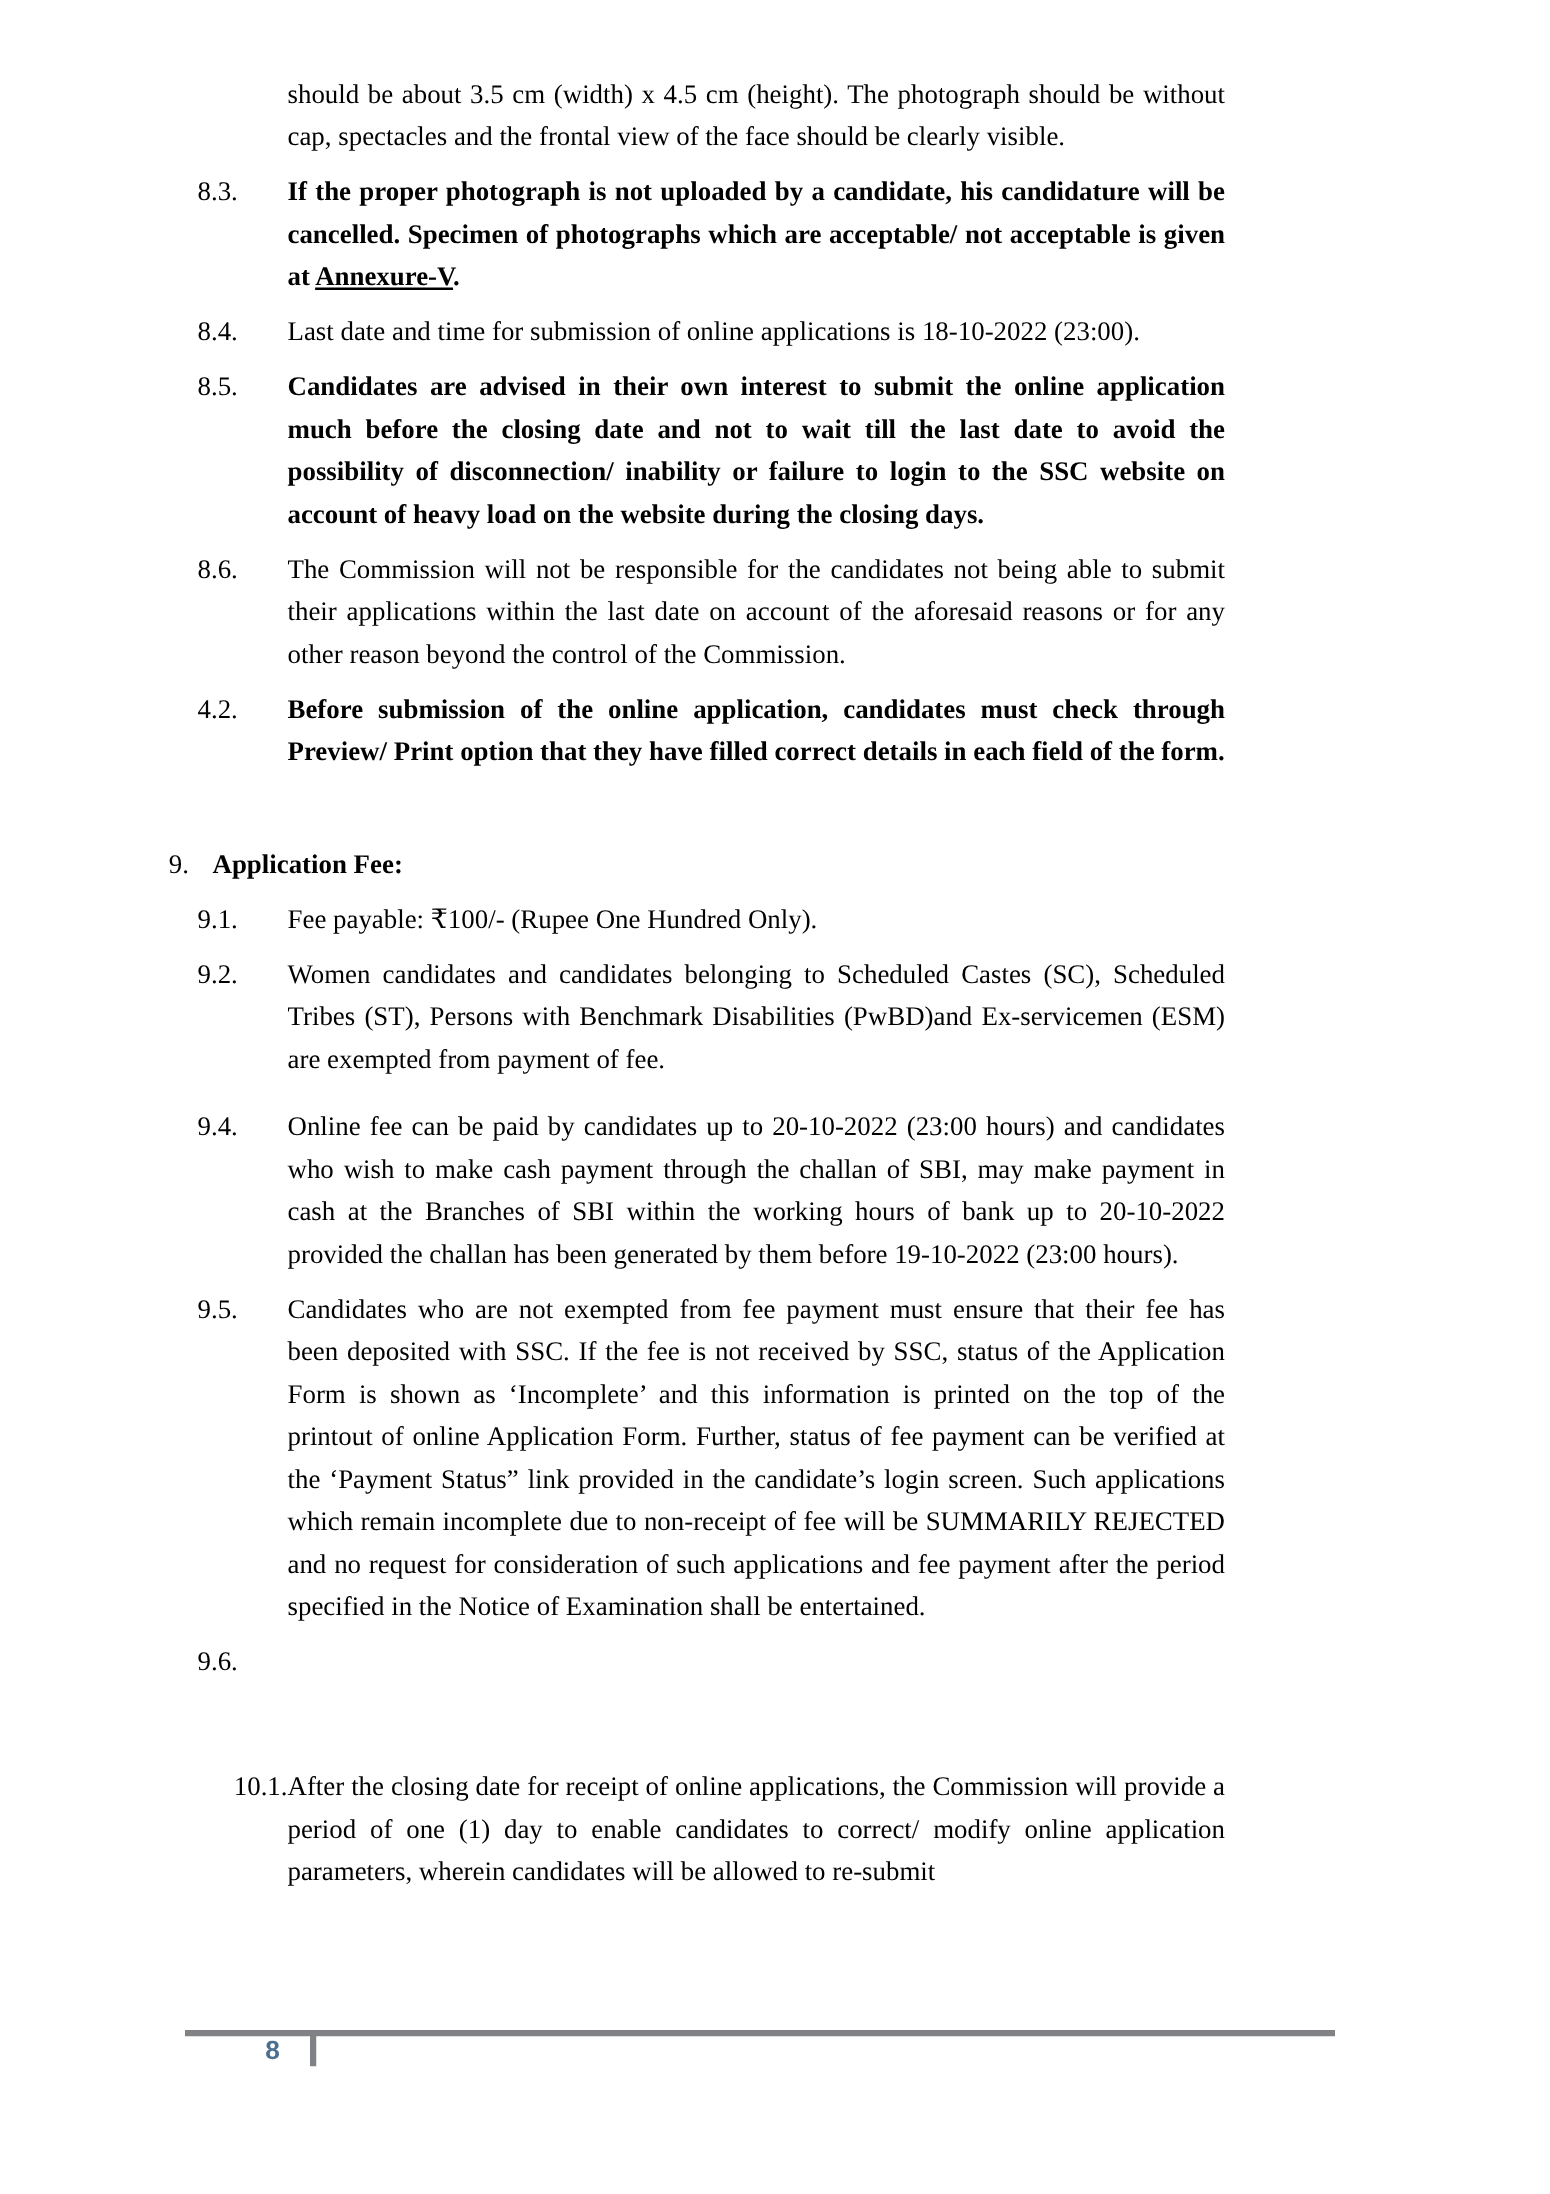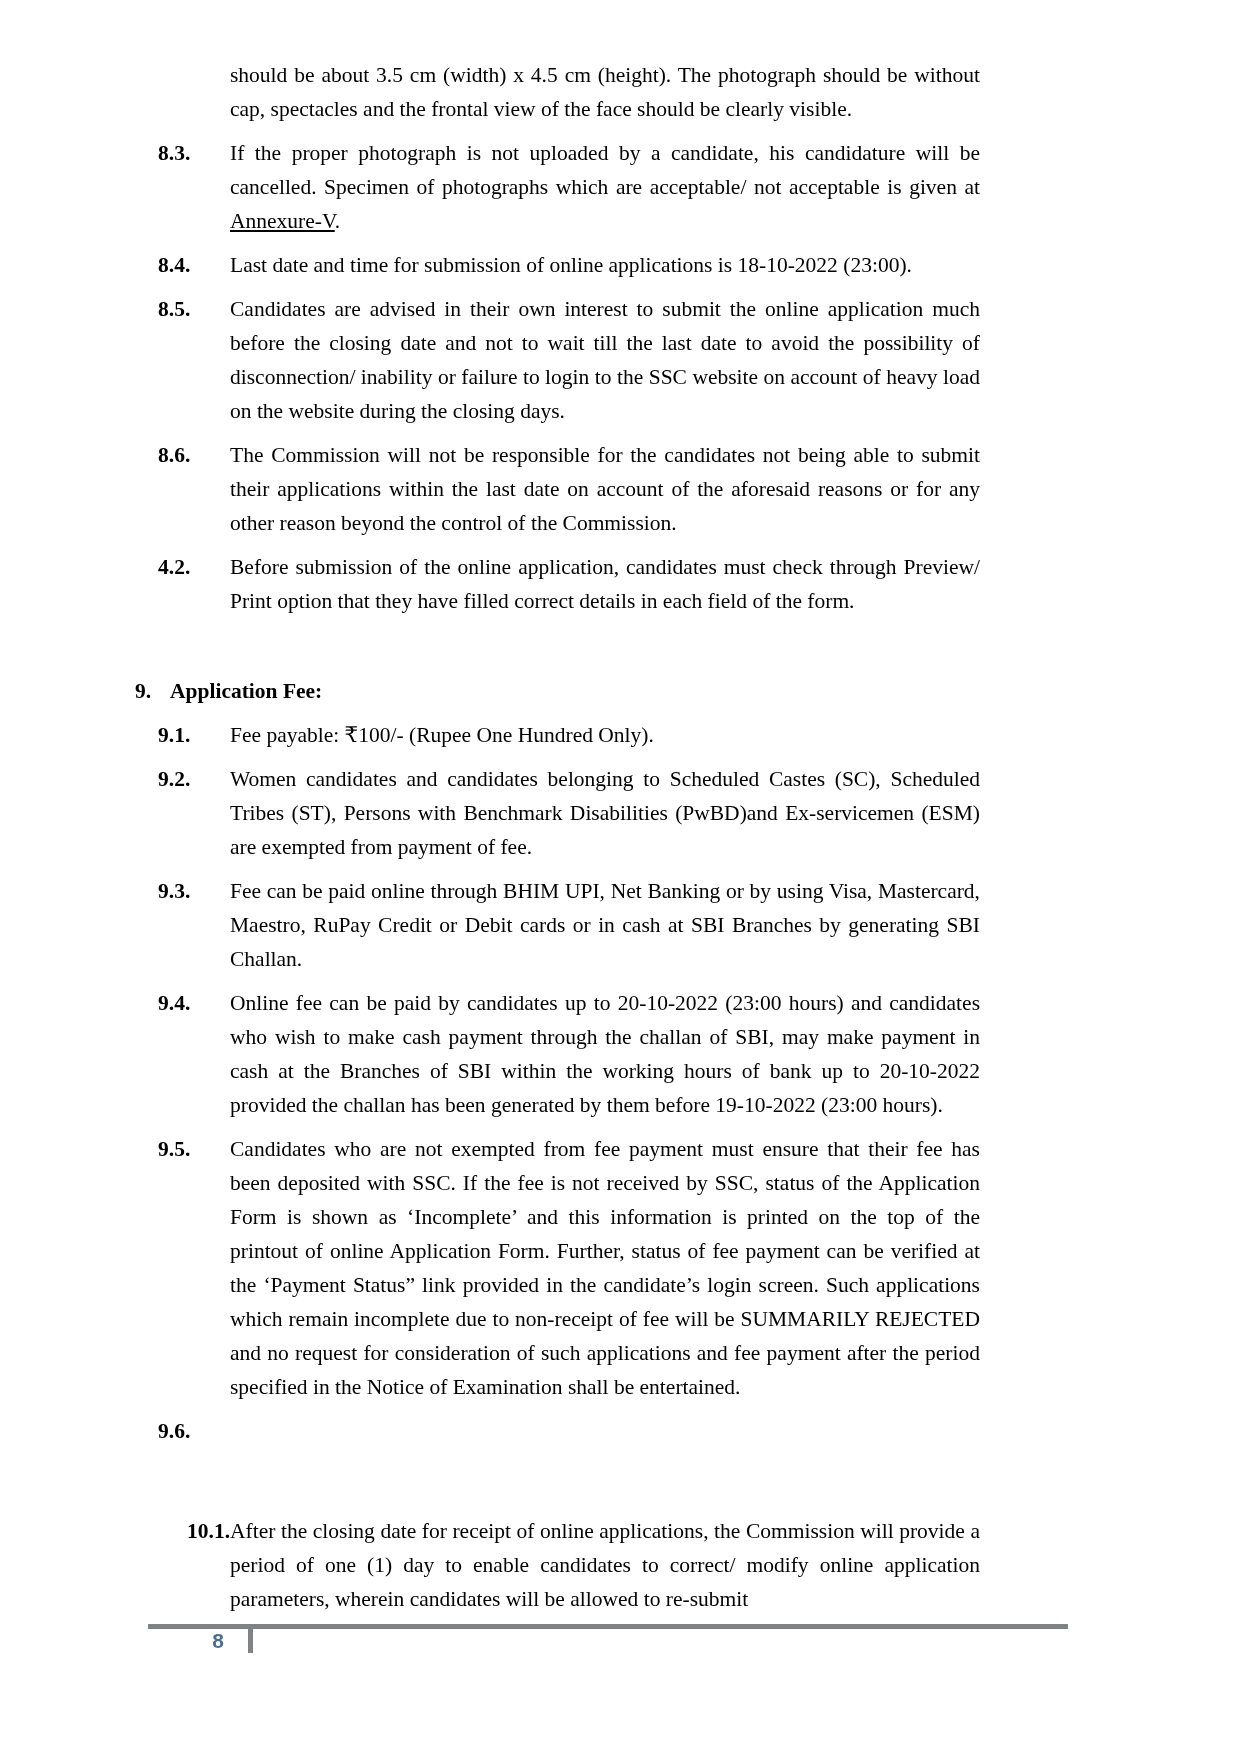--- a/index.html
+++ b/index.html
@@ -28,21 +28,20 @@
   .row {
     display: flex;
     align-items: flex-start;
     width: 100%;
   }
   .marker {
     flex: 0 0 auto;
     text-align: left;
     font-size: 21.5px;
     line-height: 34px;
-    font-weight: bold;
   }
   .body {
     flex: 1 1 auto;
     font-size: 21.5px;
     line-height: 34px;
     text-align: justify;
     text-justify: inter-word;
     hyphens: none;
   }
   .body.last-nojust > :last-child { }
@@ -79,21 +78,21 @@
   .lvl1 .body {
     font-weight: bold;
   }
   .u { text-decoration: underline; }
 
   .gap-sm { height: 10px; }
   .gap-xl { height: 56px; }
 
   
   .bold-body {
-    font-weight: normal;
+    font-weight: bold;
   }
 
   
   .footer {
     position: absolute;
     left: 0;
     top: 1624px;
     width: 1240px;
     height: 60px;
   }
@@ -189,24 +188,20 @@
 
     <div class="gap-sm"></div>
 
     <div class="row lvl2">
       <div class="marker">9.2.</div>
       <div class="body">Women candidates and candidates belonging to Scheduled Castes (SC), Scheduled Tribes (ST), Persons with Benchmark Disabilities (PwBD)and Ex-servicemen (ESM) are exempted from payment of fee.</div>
     </div>
 
     <div class="gap-sm"></div>
 
-    <div class="row lvl2">
-      <div class="marker">9.3.</div>
-      <div class="body">Fee can be paid online through BHIM UPI, Net Banking or by using Visa, Mastercard, Maestro, RuPay Credit or Debit cards or in cash at SBI Branches by generating SBI Challan.</div>
-    </div>
 
     <div class="gap-sm"></div>
 
     <div class="row lvl2">
       <div class="marker">9.4.</div>
       <div class="body">Online fee can be paid by candidates up to 20-10-2022 (23:00 hours) and candidates who wish to make cash payment through the challan of SBI, may make payment in cash at the Branches of SBI within the working hours of bank up to 20-10-2022 provided the challan has been generated by them before 19-10-2022 (23:00 hours).</div>
     </div>
 
     <div class="gap-sm"></div>
 

